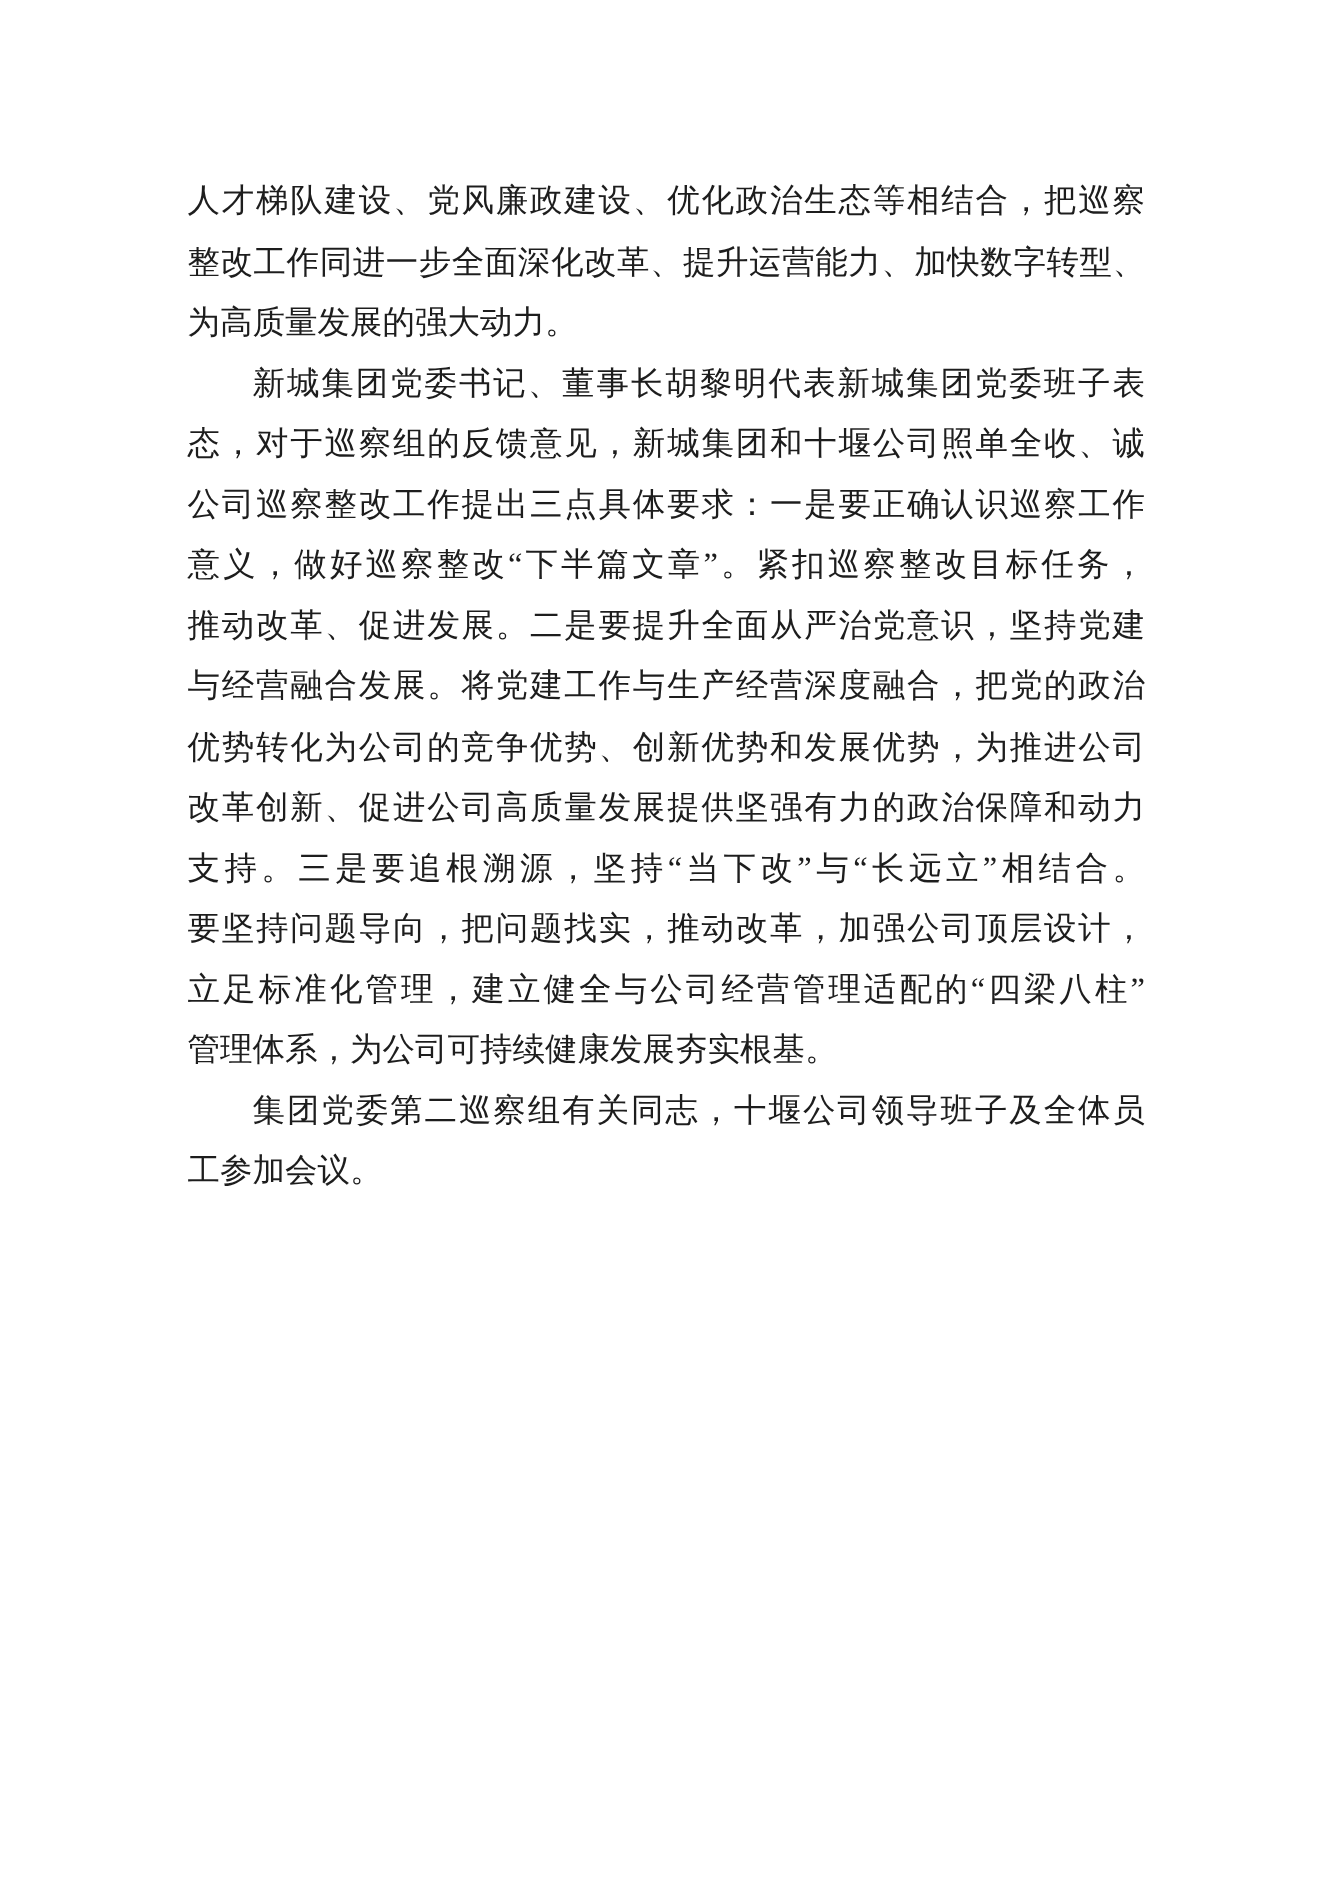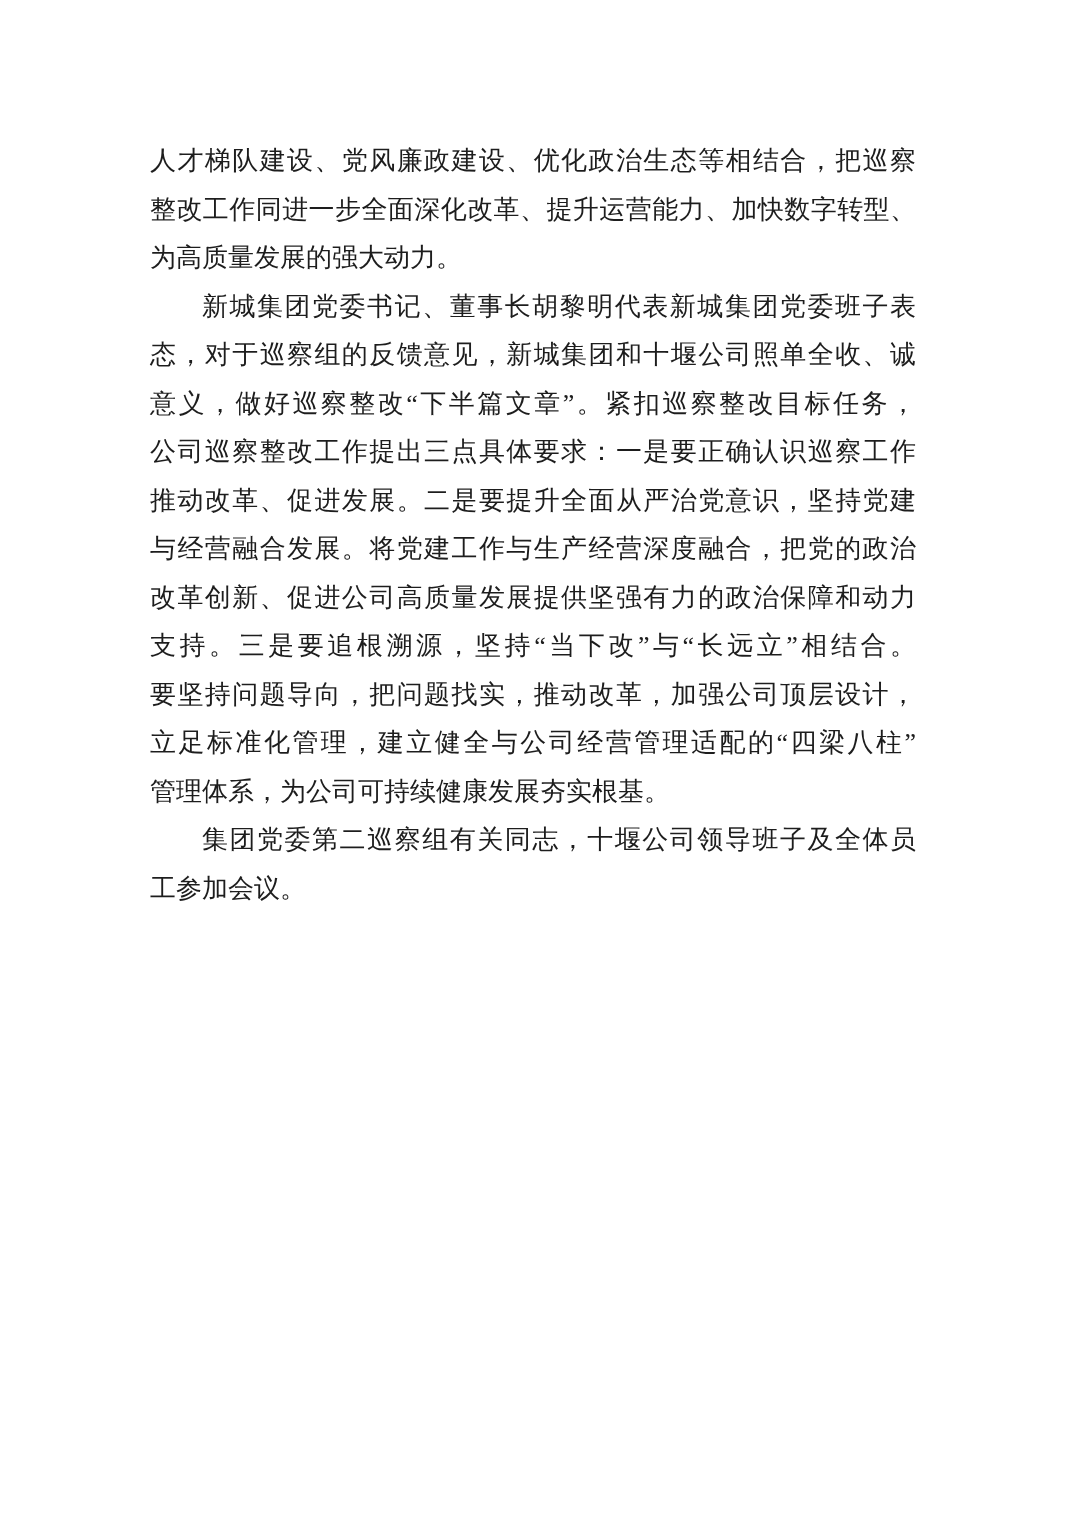--- a/index.html
+++ b/index.html
@@ -59,24 +59,25 @@
 <div class="page">
   <div class="text-block">
       <div class="paragraph">
         <div class="line">人才梯队建设、党风廉政建设、优化政治生态等相结合，把巡察</div>
         <div class="line">整改工作同进一步全面深化改革、提升运营能力、加快数字转型、</div>
         <div class="line last">为高质量发展的强大动力。</div>
       </div>
       <div class="paragraph">
         <div class="line indent">新城集团党委书记、董事长胡黎明代表新城集团党委班子表</div>
         <div class="line">态，对于巡察组的反馈意见，新城集团和十堰公司照单全收、诚</div>
+        <div class="line">公司巡察整改工作提出三点具体要求：一是要正确认识巡察工作</div>
         <div class="line">意义，做好巡察整改“下半篇文章”。紧扣巡察整改目标任务，</div>
-        <div class="line">公司巡察整改工作提出三点具体要求：一是要正确认识巡察工作</div>
         <div class="line">推动改革、促进发展。二是要提升全面从严治党意识，坚持党建</div>
         <div class="line">与经营融合发展。将党建工作与生产经营深度融合，把党的政治</div>
+        <div class="line">优势转化为公司的竞争优势、创新优势和发展优势，为推进公司</div>
         <div class="line">改革创新、促进公司高质量发展提供坚强有力的政治保障和动力</div>
         <div class="line">支持。三是要追根溯源，坚持“当下改”与“长远立”相结合。</div>
         <div class="line">要坚持问题导向，把问题找实，推动改革，加强公司顶层设计，</div>
         <div class="line">立足标准化管理，建立健全与公司经营管理适配的“四梁八柱”</div>
         <div class="line last">管理体系，为公司可持续健康发展夯实根基。</div>
       </div>
       <div class="paragraph">
         <div class="line indent">集团党委第二巡察组有关同志，十堰公司领导班子及全体员</div>
         <div class="line last">工参加会议。</div>
       </div>

